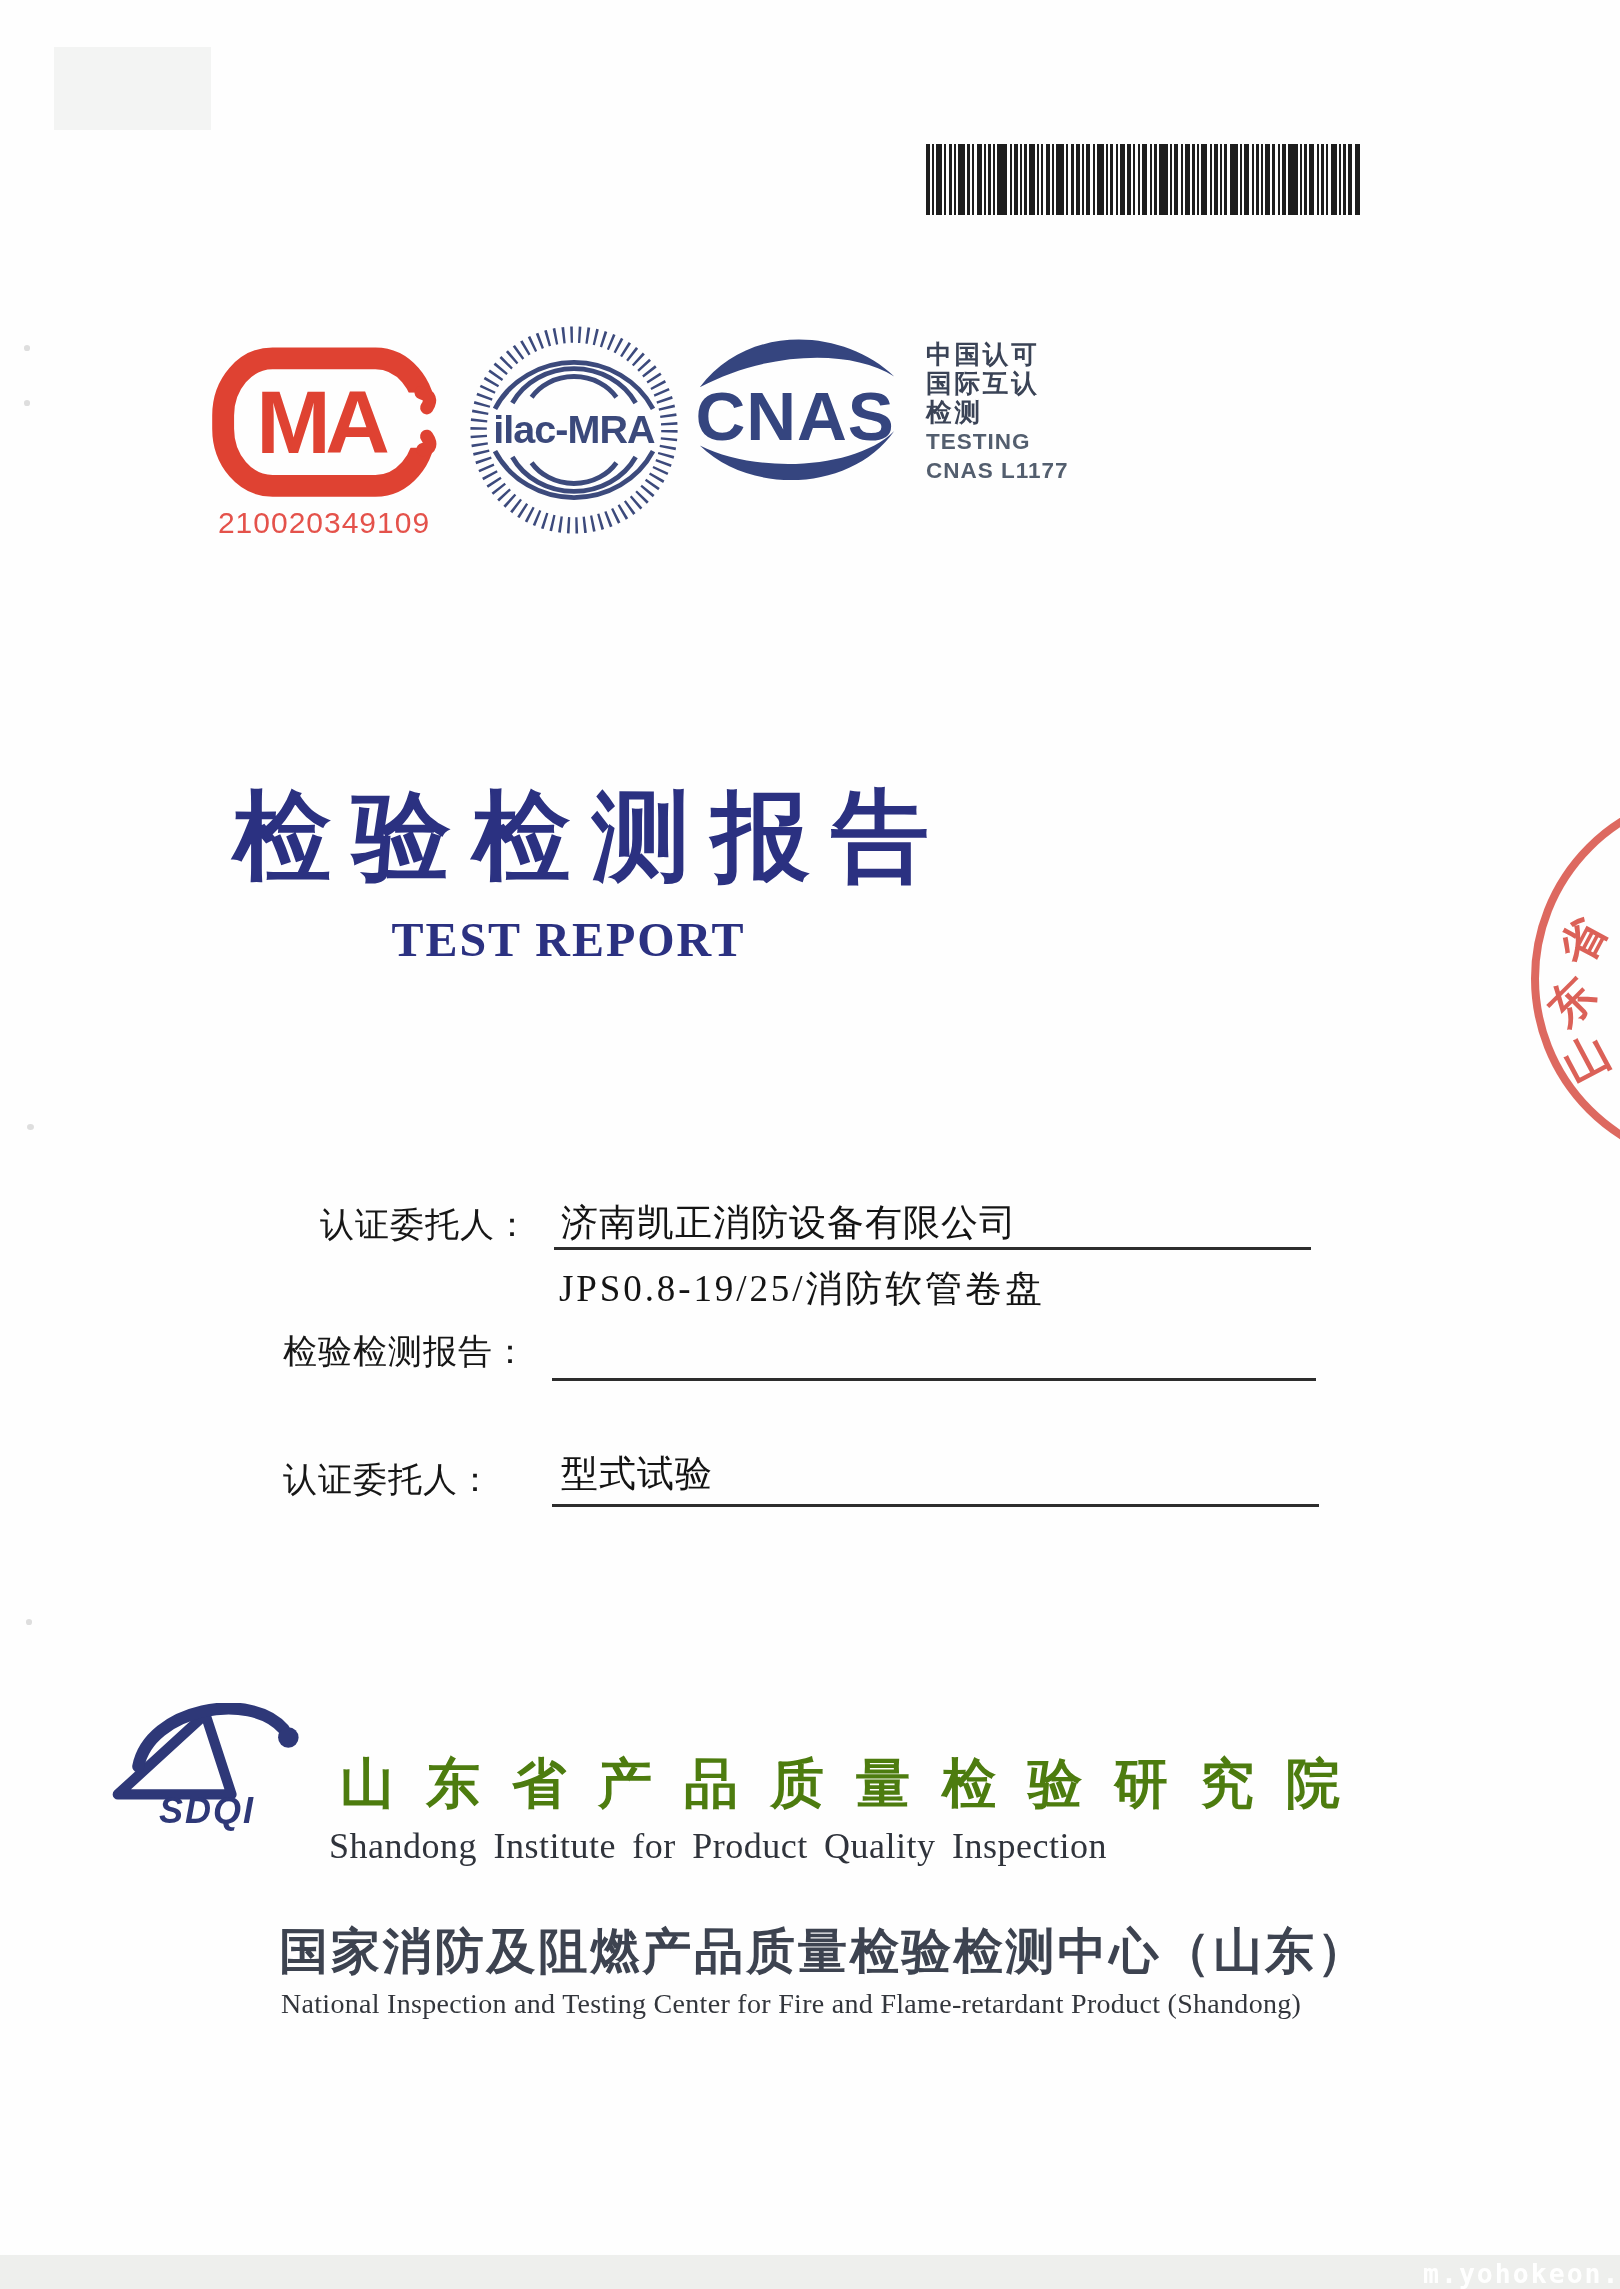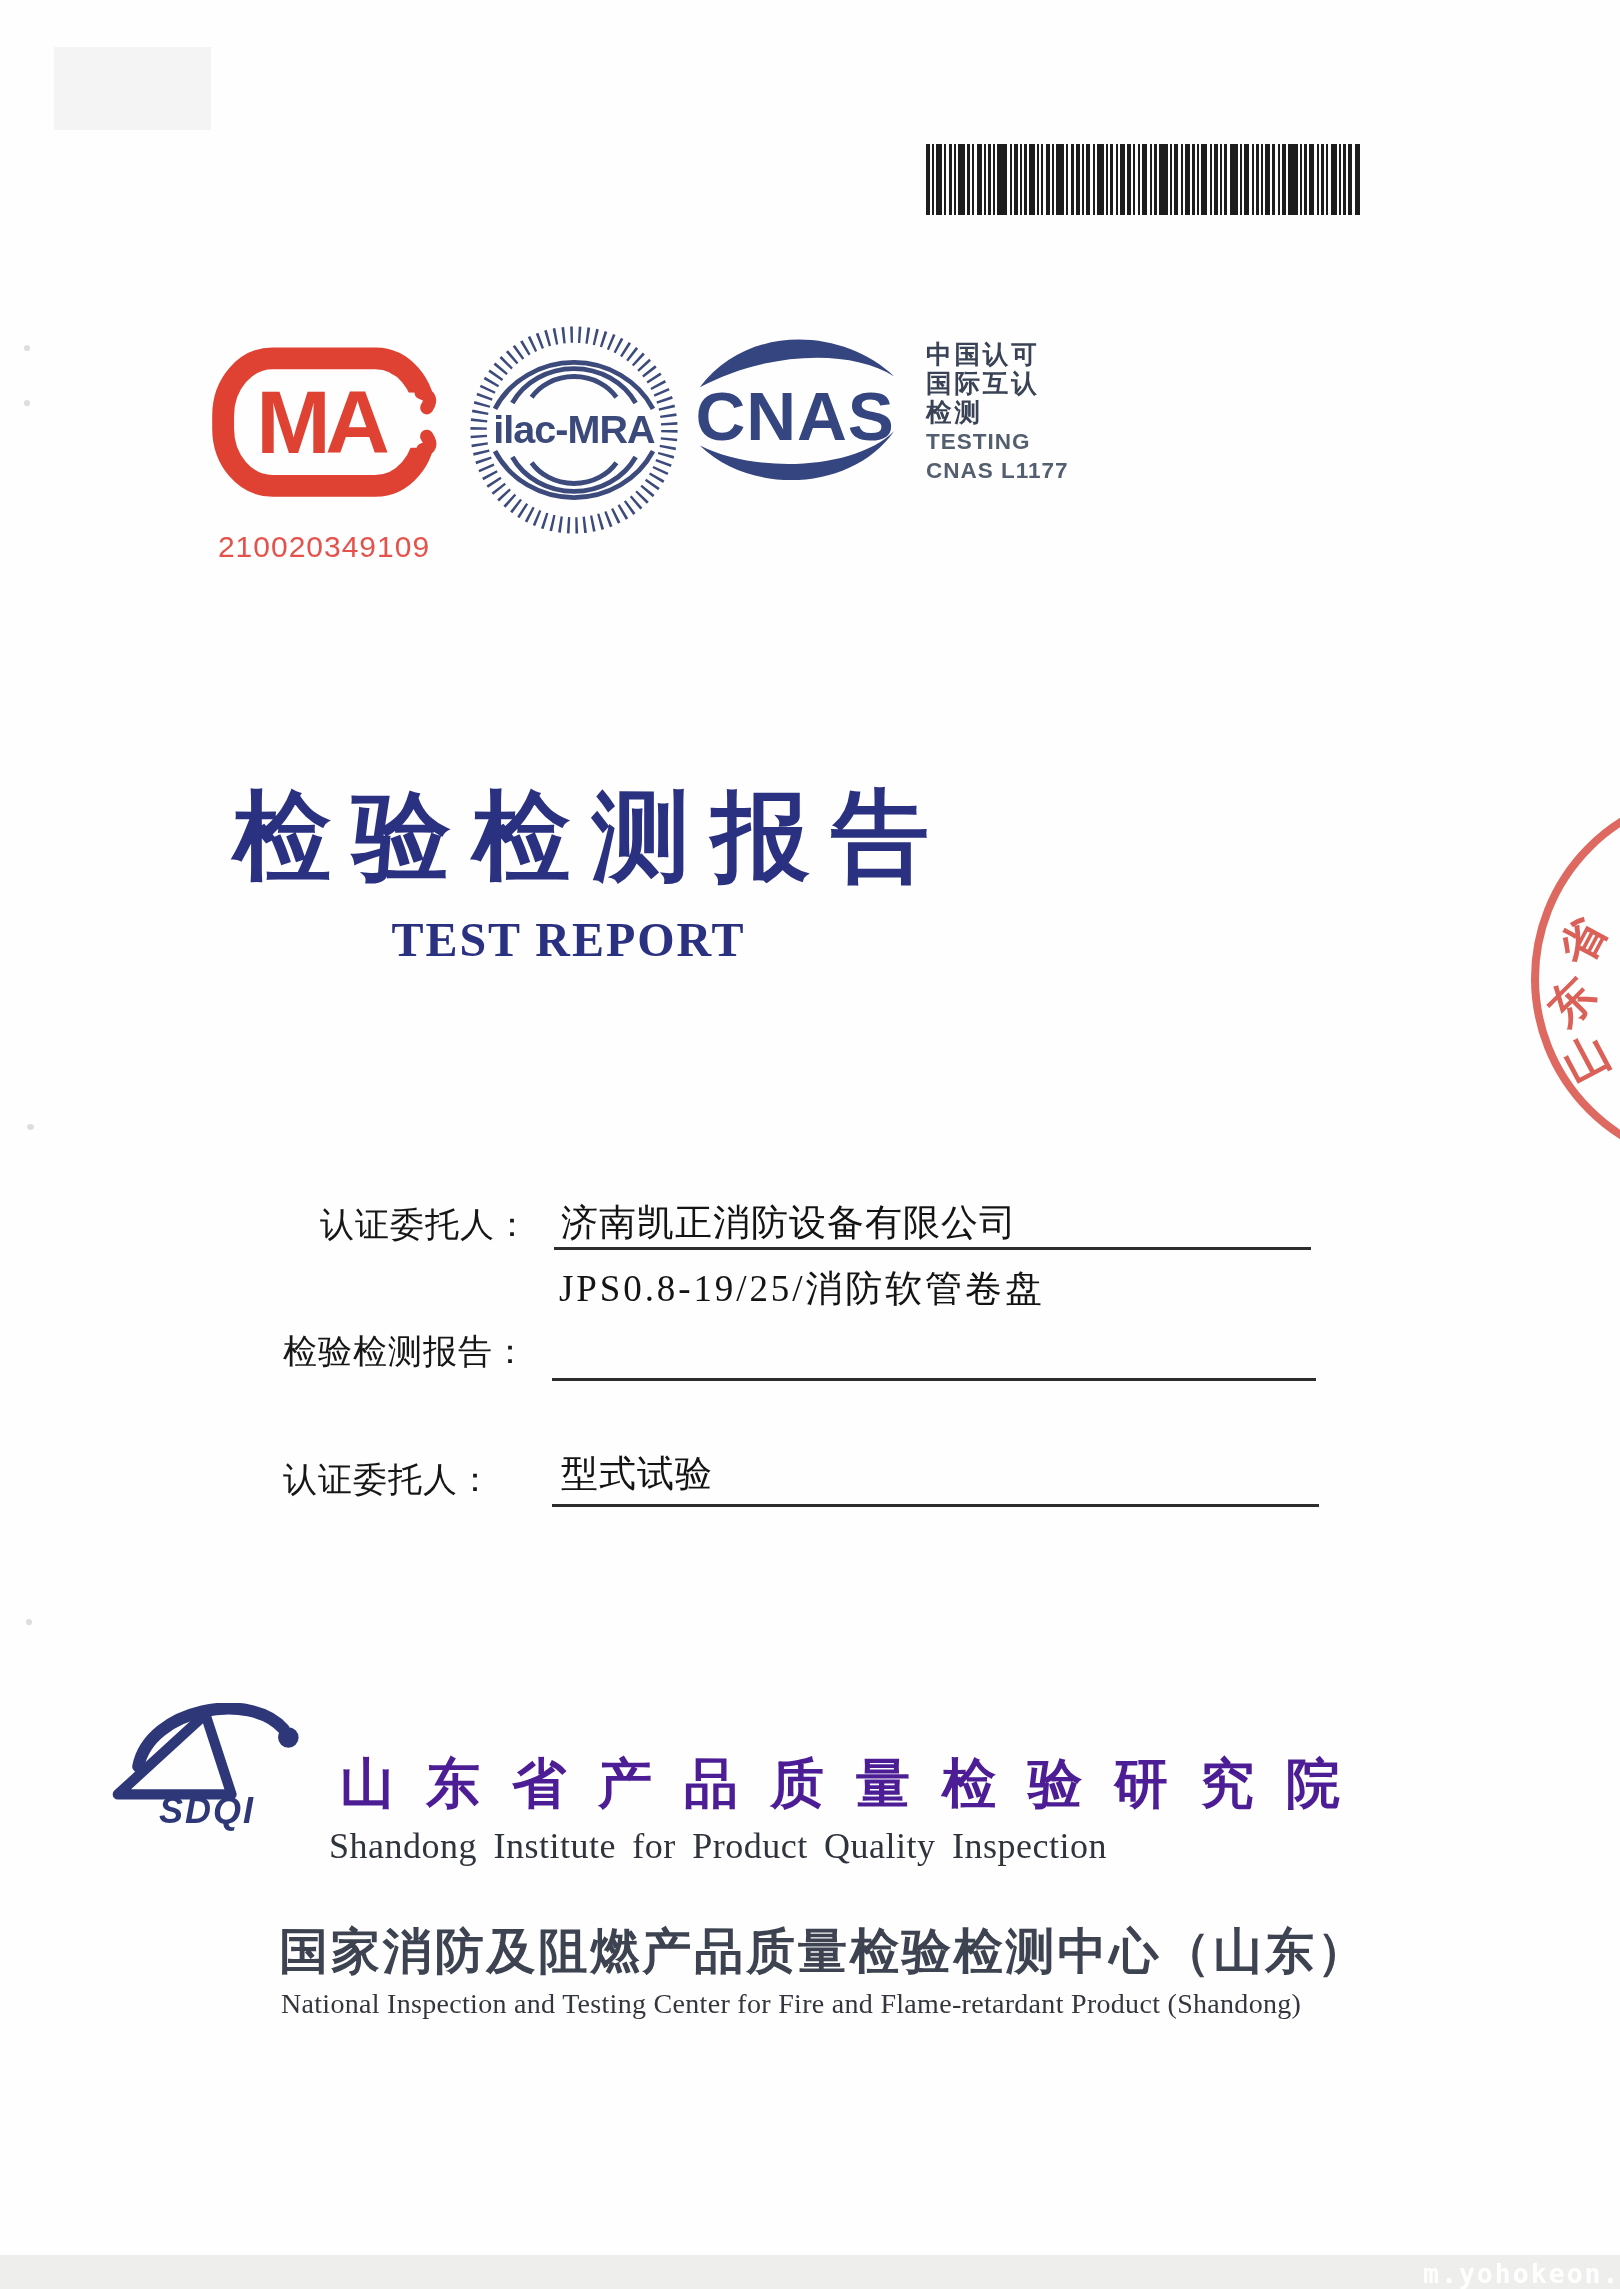--- a/index.html
+++ b/index.html
@@ -20,21 +20,21 @@
     position:absolute;top:215px;left:926px;width:436px;text-align:right;
     font-family:"Liberation Mono","DejaVu Sans Mono",monospace;
     font-size:34px;font-weight:600;letter-spacing:1px;color:#161616;
   }
 
   
   .cma{position:absolute;left:209px;top:345px;width:230px;height:157px;}
   .cma-number{
     position:absolute;left:199px;top:506px;width:250px;text-align:center;
     font-family:"Liberation Sans","DejaVu Sans",sans-serif;
-    font-size:30px;font-weight:500;color:#e4524b;letter-spacing:1px;margin-top:24px;
+    font-size:30px;font-weight:500;color:#e4524b;letter-spacing:1px;
   }
   .ilac{position:absolute;left:468px;top:323px;width:212px;height:214px;}
   .cnas{position:absolute;left:691px;top:331px;width:212px;height:159px;}
   .cnas-text{position:absolute;left:910px;top:340px;font-family:"Liberation Sans","DejaVu Sans",sans-serif;margin-left:16px;}
   .cnas-text .cn{font-size:25.5px;font-weight:700;color:#3a4356;letter-spacing:2.9px;line-height:29px;}
   .cnas-text .en{font-size:22.5px;font-weight:700;color:#535e6e;letter-spacing:1px;line-height:26.5px;margin-top:2px;}
 
   
   .stamp-arc{
     position:absolute;left:1531px;top:789px;width:363px;height:363px;border-radius:50%;
@@ -75,21 +75,21 @@
 
   
   .sdqi-logo{position:absolute;left:101px;top:1703px;width:233px;height:98px;}
   .sdqi-text{
     position:absolute;left:104px;top:1790px;width:206px;text-align:center;
     font-family:"Liberation Sans","DejaVu Sans",sans-serif;
     font-size:36px;font-weight:800;font-style:italic;color:#2e3878;letter-spacing:2px;
   }
   .inst-cn{
     position:absolute;left:340px;top:1748px;font-size:54px;font-weight:600;
-    color:#4c1d95;letter-spacing:32px;white-space:nowrap;
+    color:#4d7c0f;letter-spacing:32px;white-space:nowrap;
   }
   .inst-en{
     position:absolute;left:329px;top:1825px;font-size:36px;color:#2f333b;
     word-spacing:6.9px;letter-spacing:0.5px;white-space:nowrap;
   }
   .center-cn{
     position:absolute;left:279px;top:1919px;font-size:49px;font-weight:700;
     color:#3d4350;letter-spacing:2.9px;white-space:nowrap;
   }
   .center-en{

